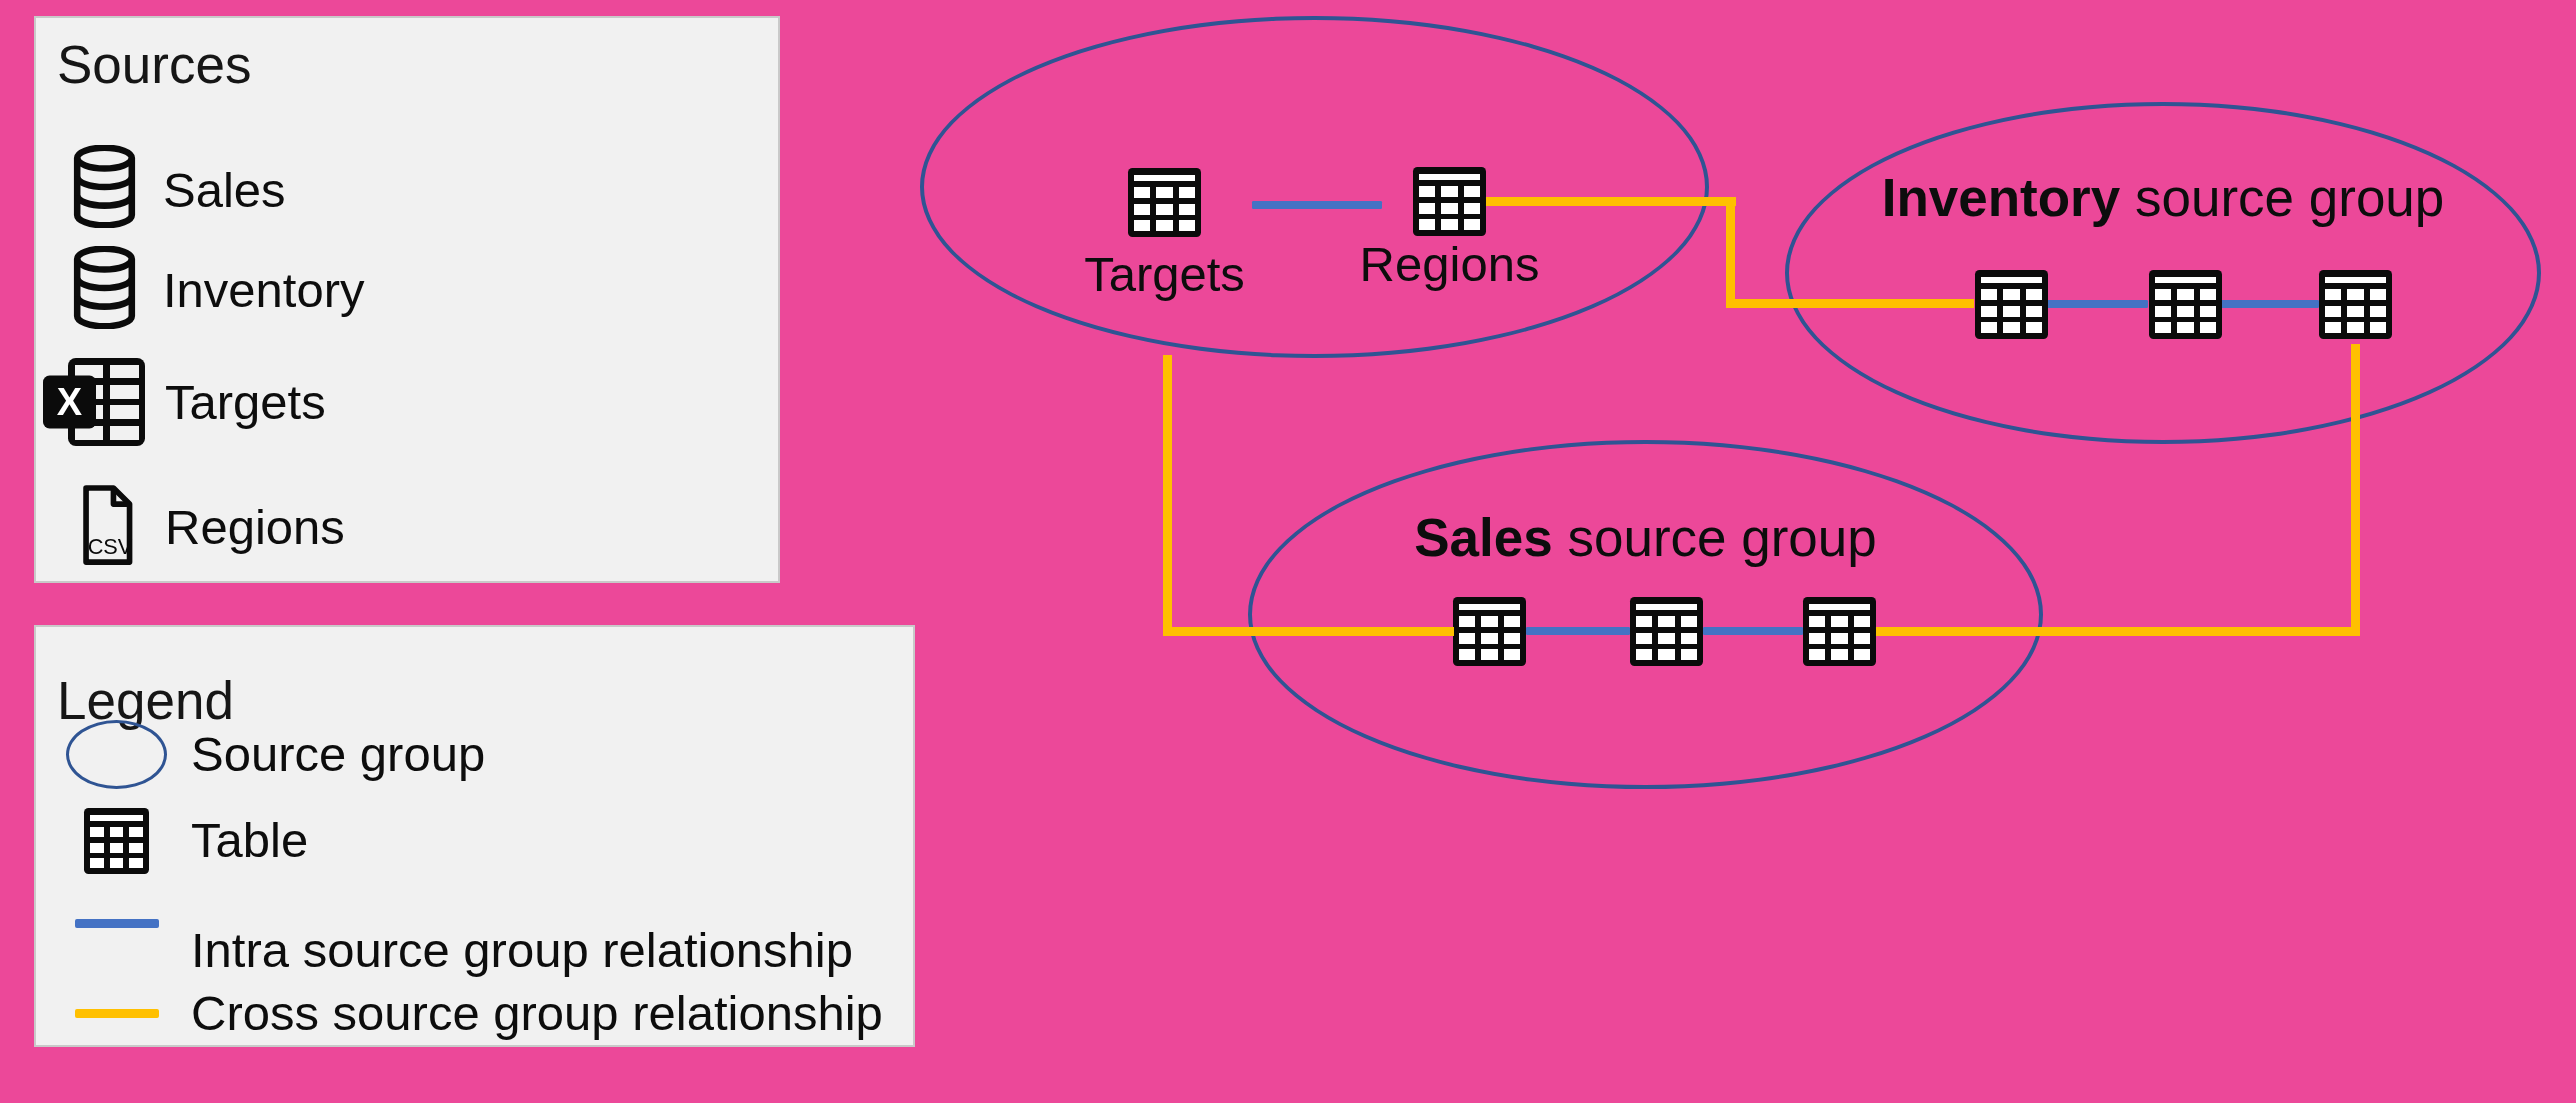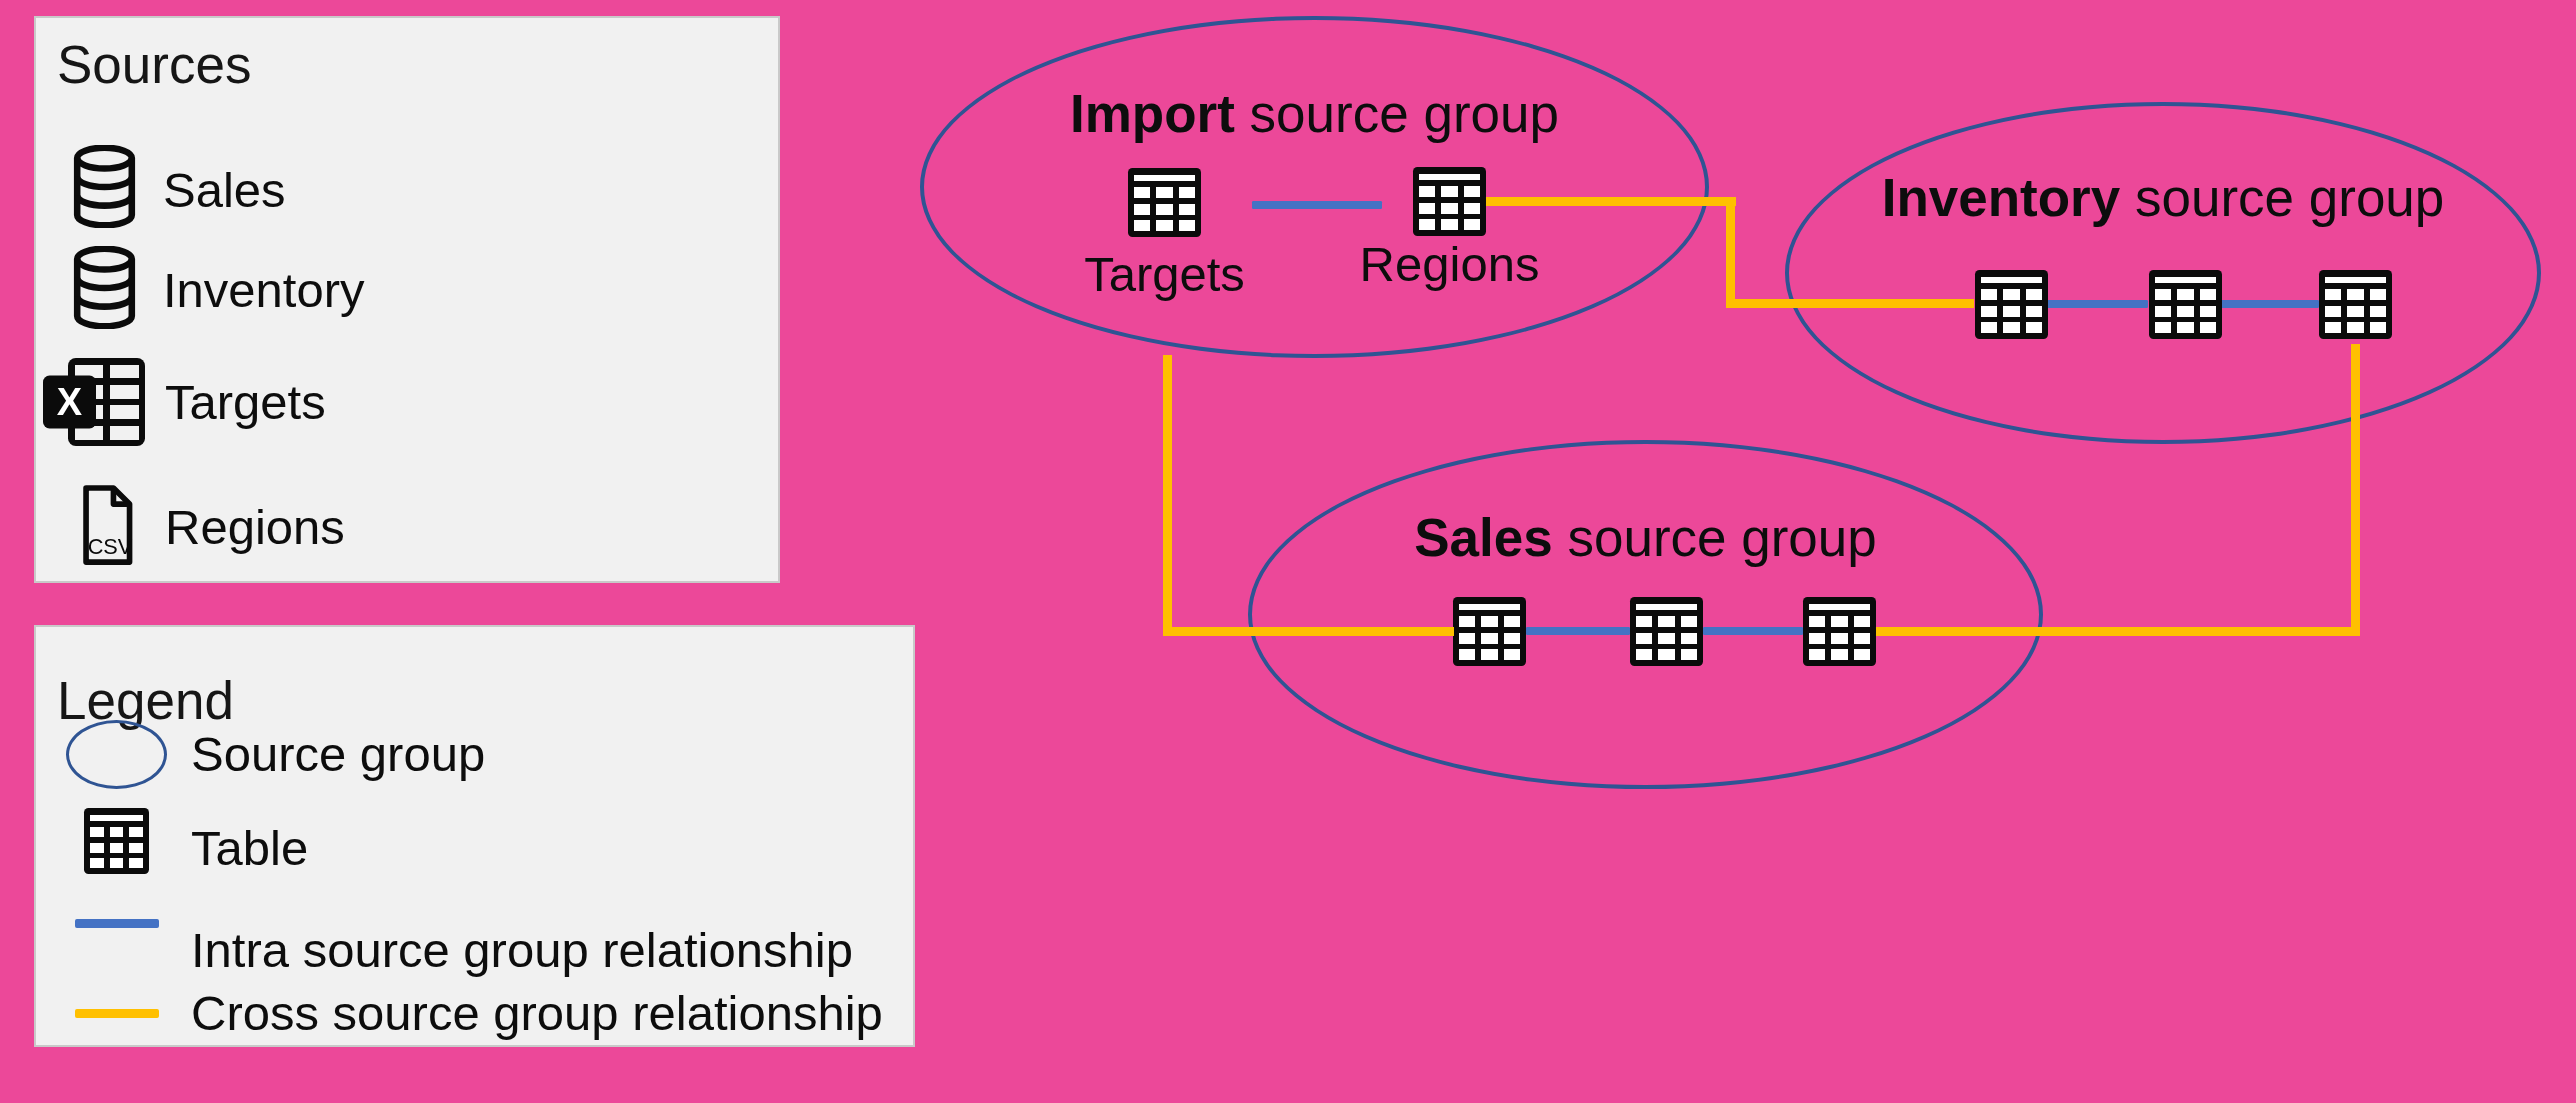--- a/index.html
+++ b/index.html
@@ -110,35 +110,32 @@
         <span></span>
         <span></span>
         <span></span>
         <span></span>
         <span></span>
         <span></span>
         <span></span>
         <span></span>
       </div>
   </div>
-  <div class="item-label" style="left:191px; top:812px;margin-top:8px;">Table</div>
+  <div class="item-label" style="left:191px; top:812px;">Table</div>
 
   <div class="legend-line-blue" style="left:75px; top:919px; width:84px; height:9px;"></div>
   <div class="item-label" style="left:191px; top:895px;margin-top:27px;">Intra source group relationship</div>
 
   <div class="legend-line-yellow" style="left:75px; top:1009px; width:84px; height:9px;"></div>
   <div class="item-label" style="left:191px; top:985px;">Cross source group relationship</div>
 
   <div class="group-ellipse" style="left:920px; top:16px; width:789px; height:342px;"></div>
   <div class="group-ellipse" style="left:1785px; top:102px; width:756px; height:342px;"></div>
   <div class="group-ellipse" style="left:1248px; top:440px; width:795px; height:349px;"></div>
 
-  <div class="group-title" style="left:920px; top:84px; width:789px;">
-    <b>Import</b><span> source group</span>
-  </div>
   <div class="group-title" style="left:1785px; top:168px; width:756px;text-align:center;">
     <b>Inventory</b><span> source group</span>
   </div>
   <div class="group-title" style="left:1248px; top:508px; width:795px;">
     <b>Sales</b><span> source group</span>
   </div>
 
   <div class="tbl in-diagram" style="left:1128px; top:168px; width:73px; height:69px;">
     <div class="hd"></div>
       <div class="cells">

